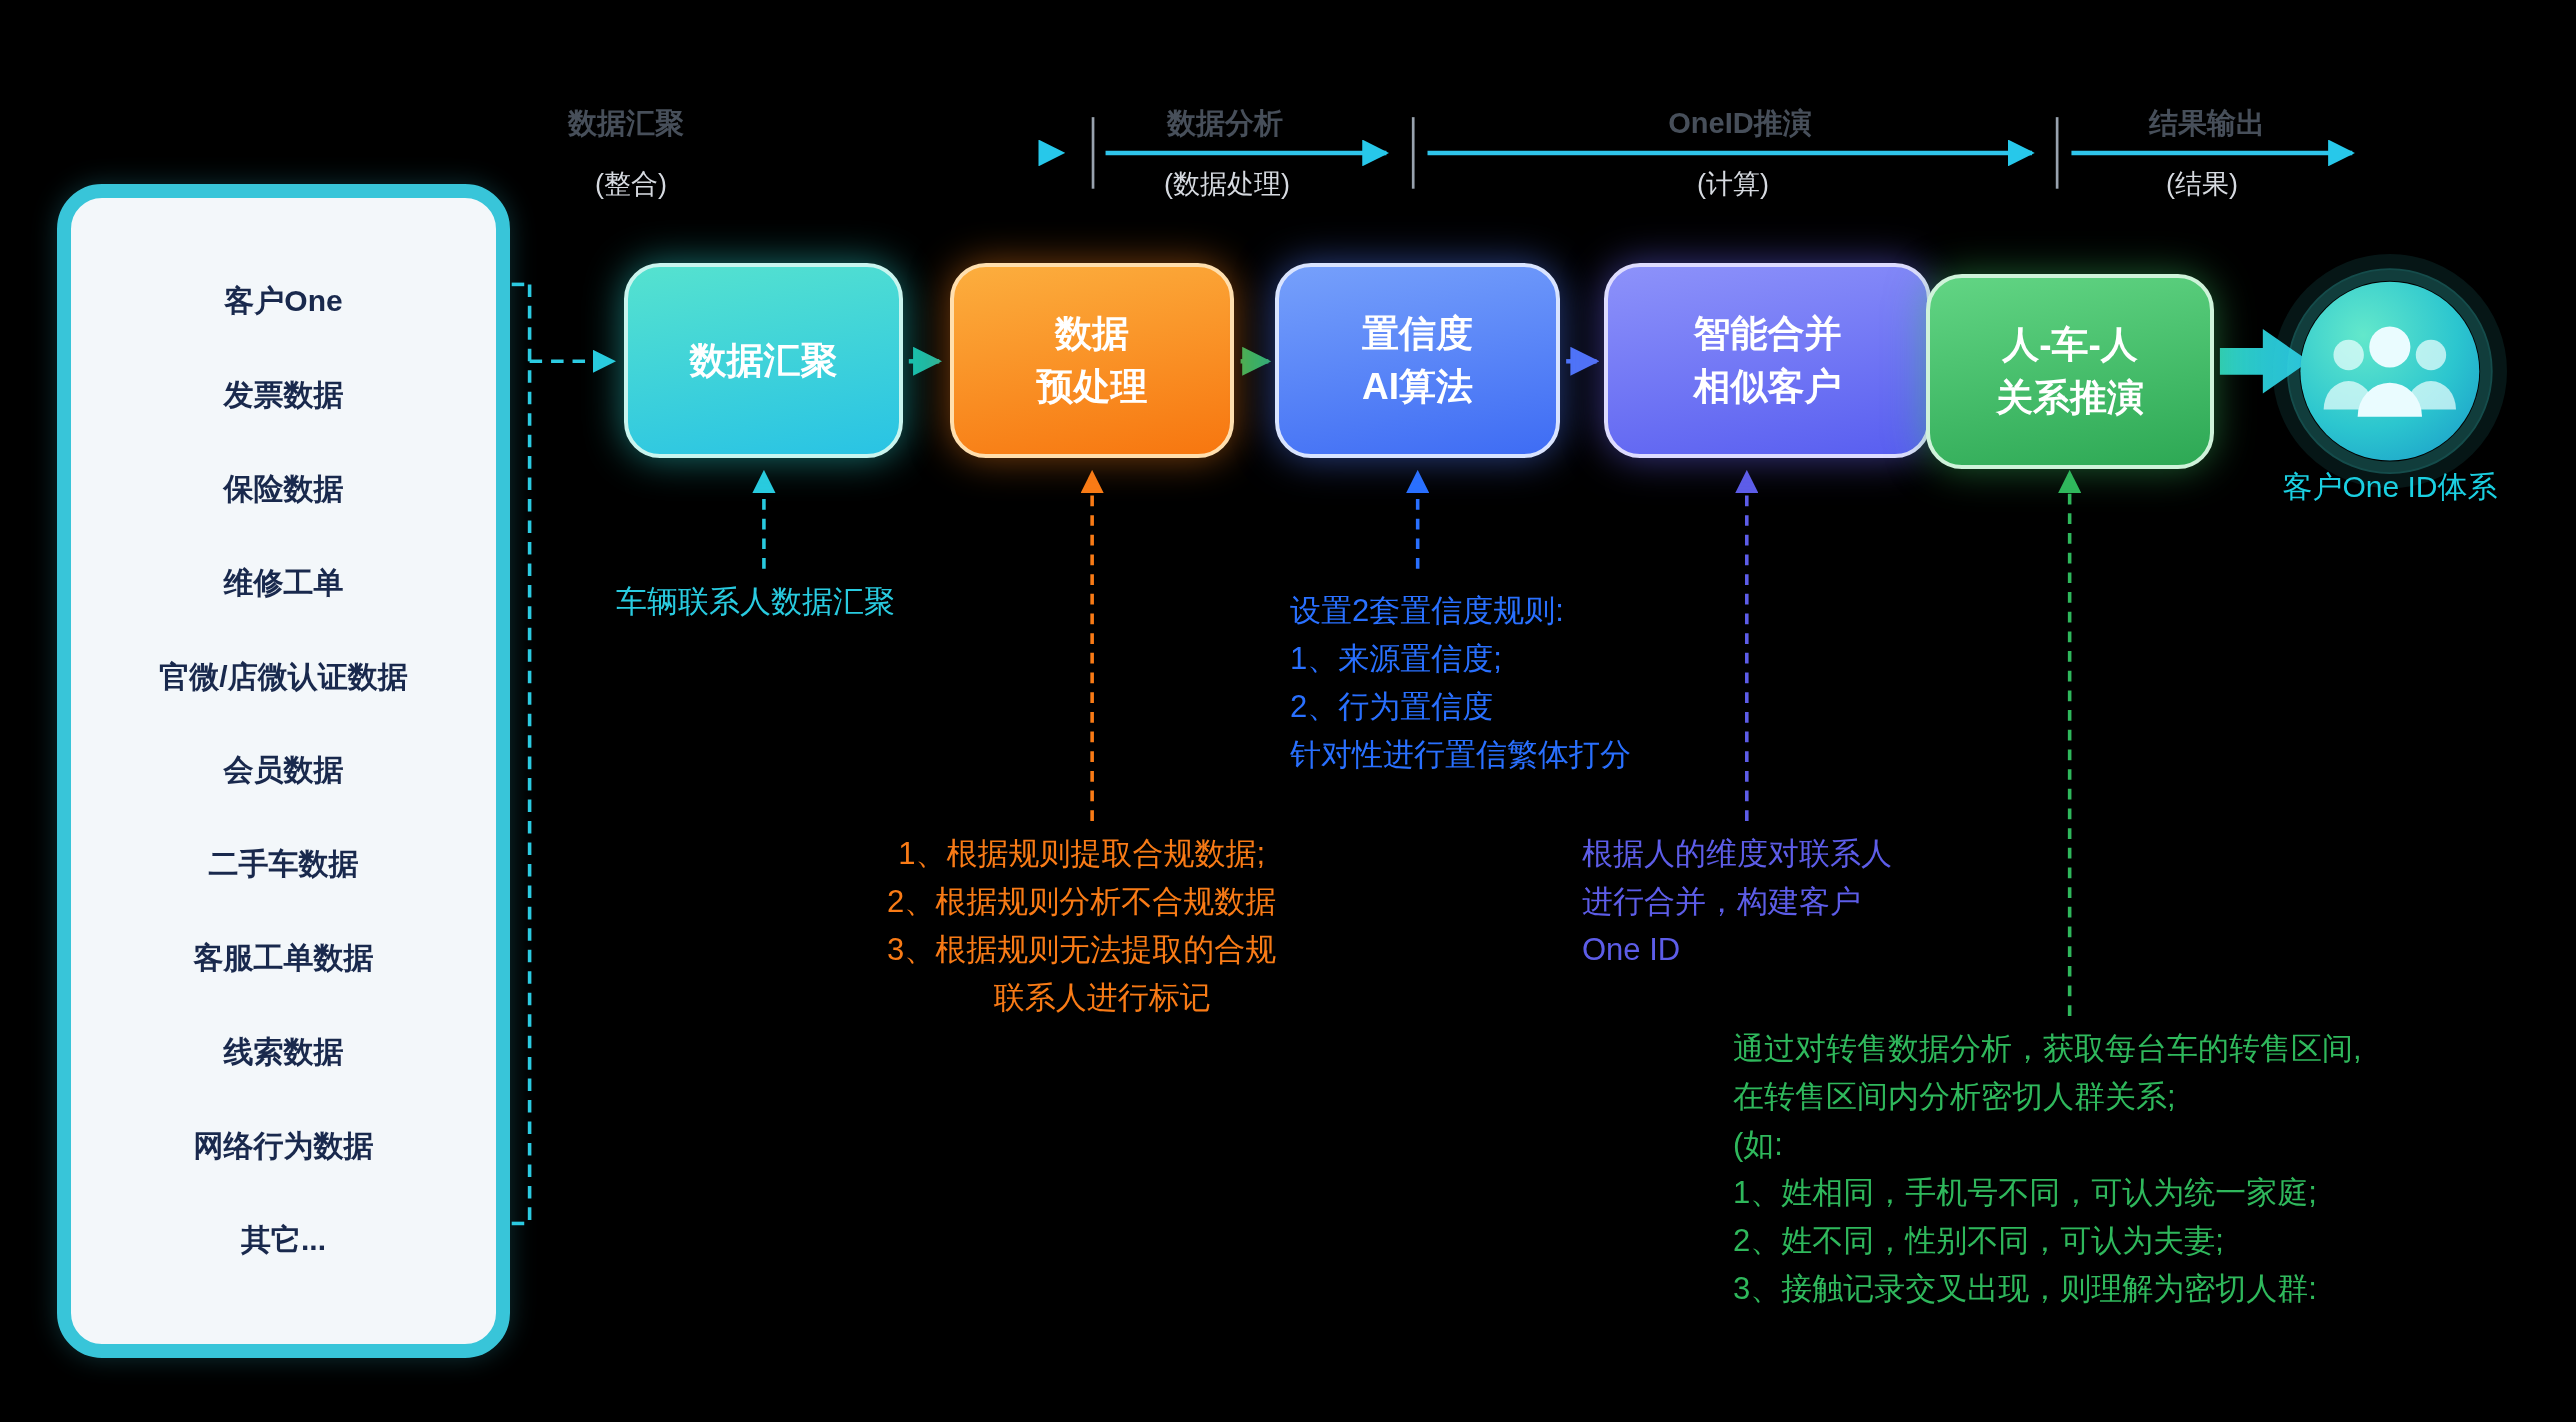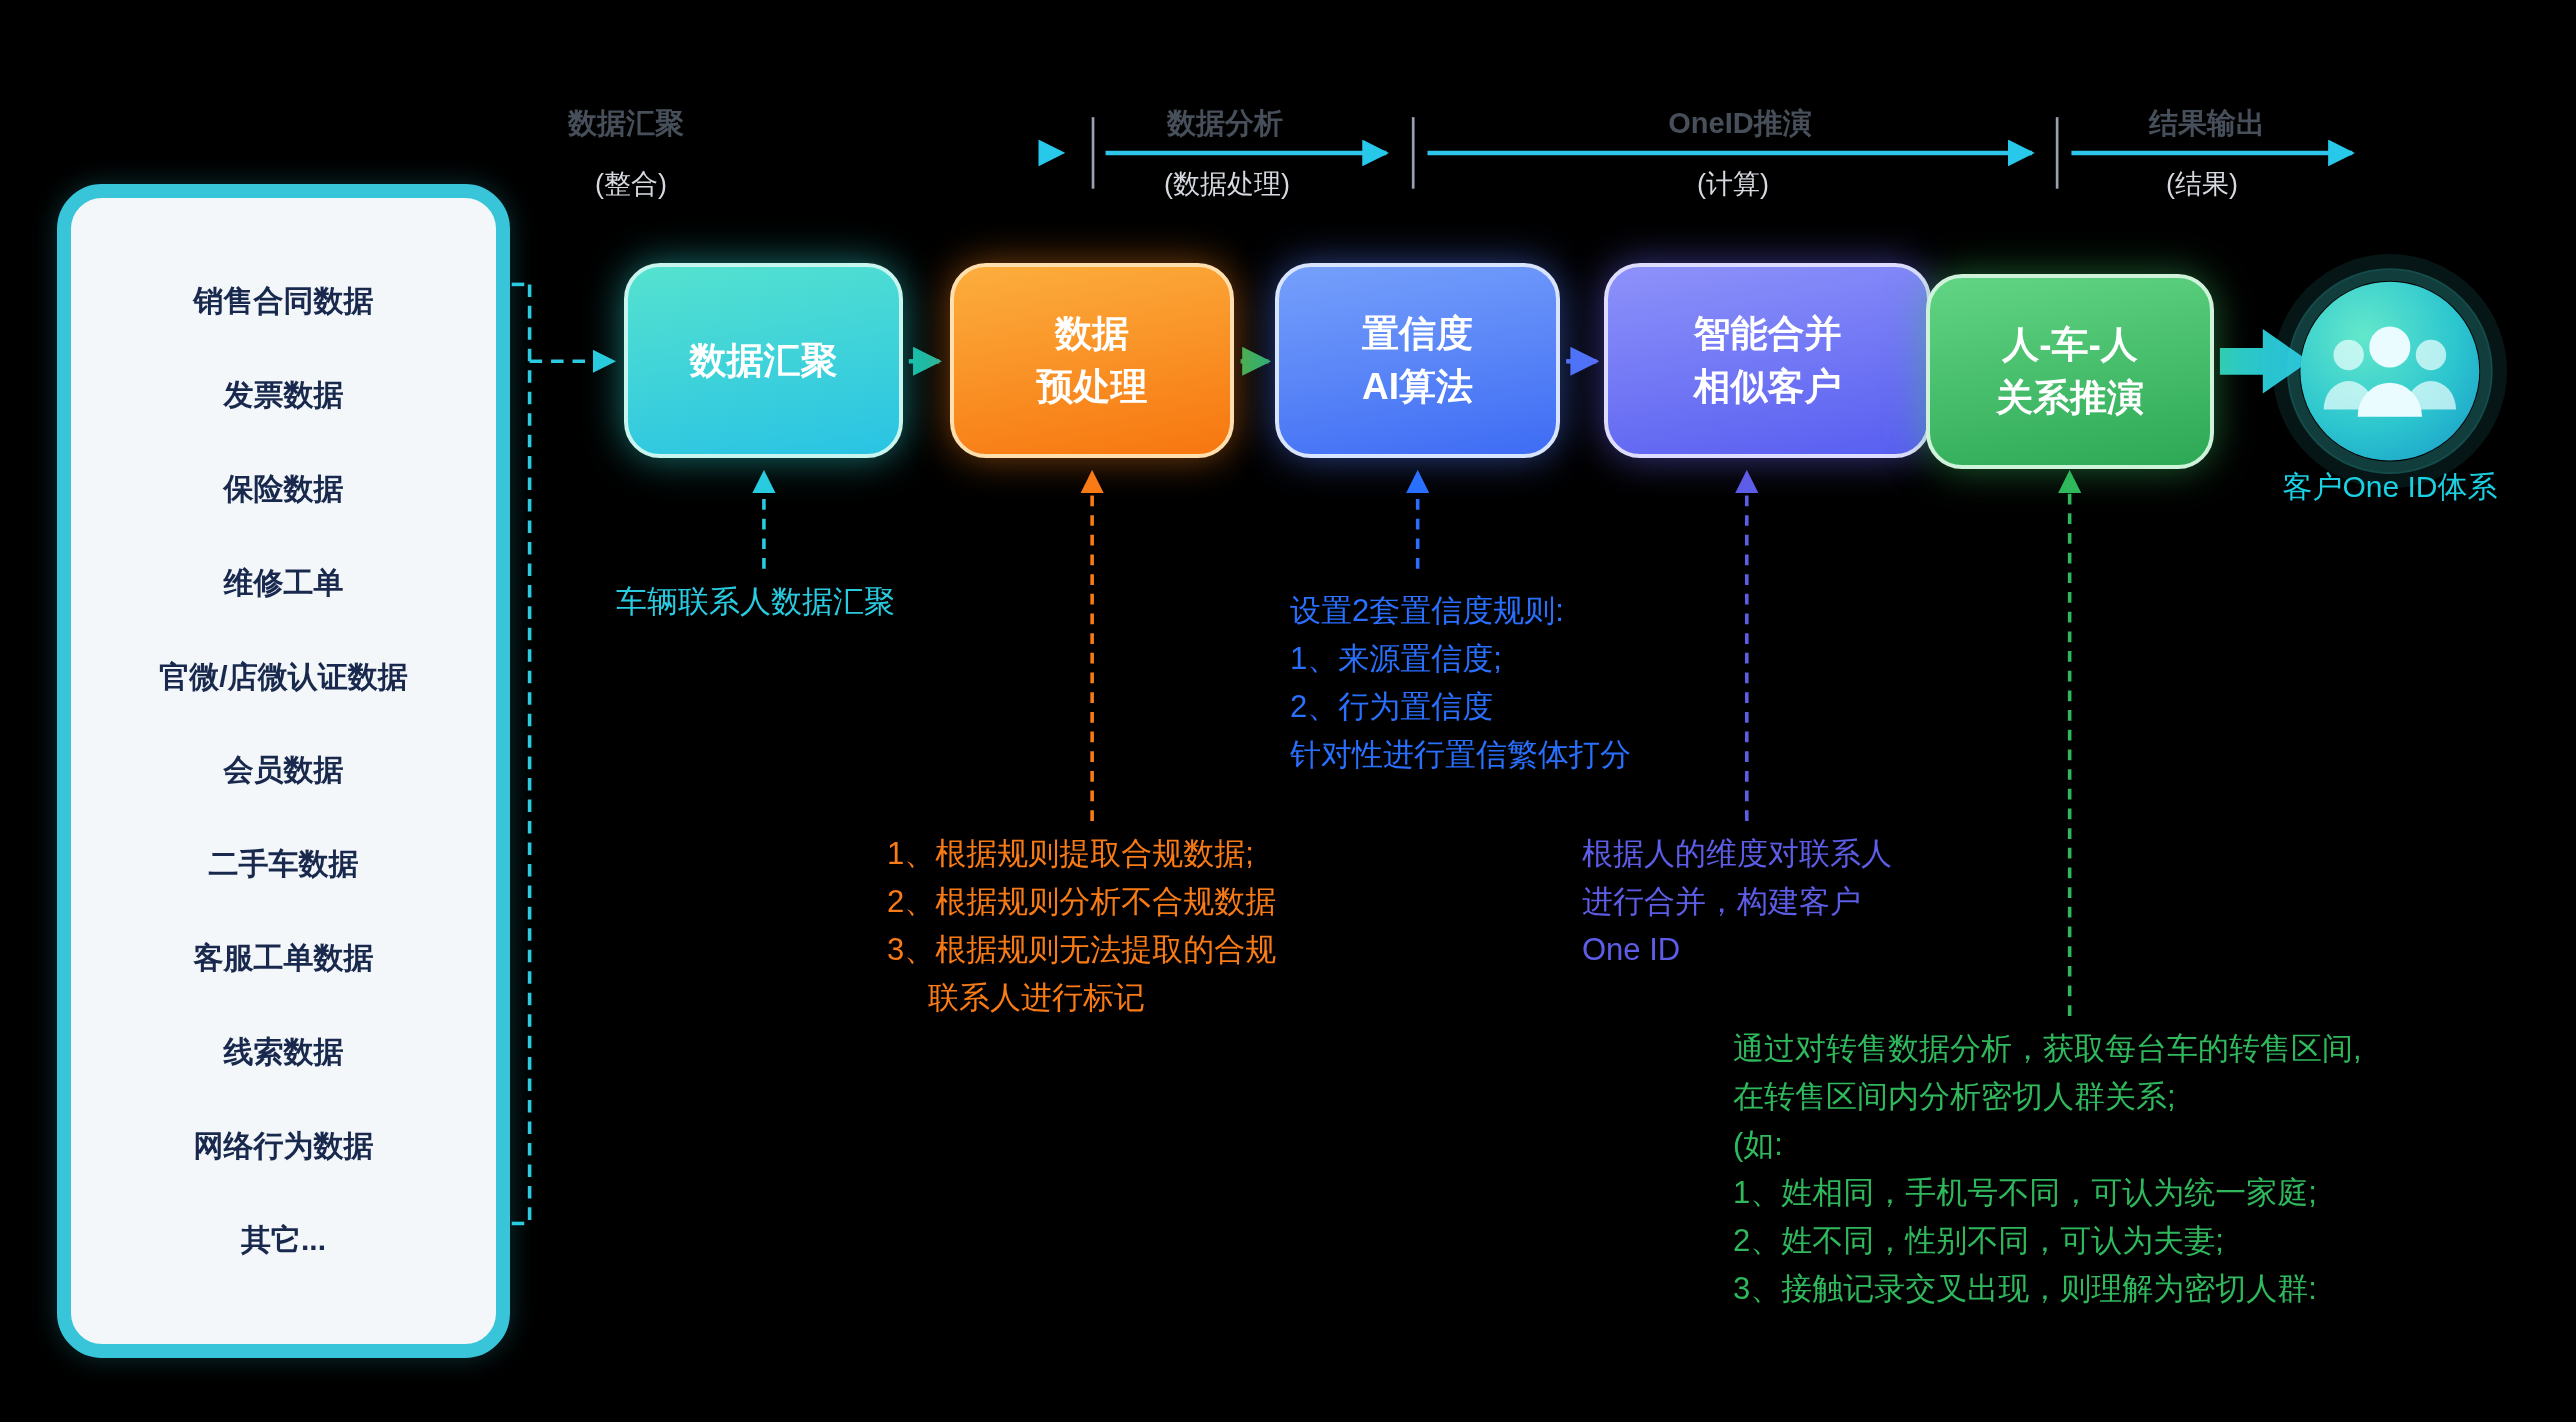--- a/index.html
+++ b/index.html
@@ -32,21 +32,21 @@
   .step-confidence { left:1275px; width:285px; background:linear-gradient(170deg,#76a0fb 0%,#3e6cf4 100%);
                      border:4.5px solid #d9e4ff; box-shadow:0 0 39px rgba(80,120,245,.55); }
   .step-merge      { left:1604px; width:327px; background:linear-gradient(170deg,#8d92fa 0%,#585ef0 100%);
                      border:4.5px solid #dedcff; box-shadow:0 0 39px rgba(105,102,245,.55); }
   .step-relation   { left:1926px; width:288px; background:linear-gradient(170deg,#62d584 0%,#2da854 100%);
                      border:4.5px solid #cff3da; box-shadow:0 0 39px rgba(60,190,100,.5);margin-top:11px; }
 
   
   .note { position:absolute; font-weight:normal; font-size:31px; line-height:48px; white-space:nowrap; }
   .note-aggregation { left:616px;  top:578px;  color:#29cbe0; }
-  .note-preprocess  { left:887px;  top:830px;  color:#f97b16; }
+  .note-preprocess  { left:887px;  top:830px;  color:#f97b16;text-align:center; }
   .note-confidence  { left:1290px; top:578px;  color:#2970ff;margin-top:9px; }
   .note-merge       { left:1582px; top:830px;  color:#5d5de8; }
   .note-relation    { left:1733px; top:1025px; color:#2fb85c; }
   .indent-1 { padding-left:41px; }
 
   
   .result-label { position:absolute; left:2390px; top:467px; transform:translateX(-50%);
                   color:#1bd0e2; font-size:30px; font-weight:normal; white-space:nowrap; }
 </style>
 </head>
@@ -145,21 +145,21 @@
   <div class="phase-title" style="left:626px">数据汇聚</div>
   <div class="phase-sub" style="left:631px">(整合)</div>
   <div class="phase-title" style="left:1225px">数据分析</div>
   <div class="phase-sub" style="left:1227px">(数据处理)</div>
   <div class="phase-title" style="left:1740px">OneID推演</div>
   <div class="phase-sub" style="left:1733px">(计算)</div>
   <div class="phase-title" style="left:2207px">结果输出</div>
   <div class="phase-sub" style="left:2202px">(结果)</div>
 
   <div class="source-panel">
-    <div class="source-item">销售合同数据</div>
+    <div class="source-item">客户One</div>
     <div class="source-item">发票数据</div>
     <div class="source-item">保险数据</div>
     <div class="source-item">维修工单</div>
     <div class="source-item">官微/店微认证数据</div>
     <div class="source-item">会员数据</div>
     <div class="source-item">二手车数据</div>
     <div class="source-item">客服工单数据</div>
     <div class="source-item">线索数据</div>
     <div class="source-item">网络行为数据</div>
     <div class="source-item">其它...</div>

